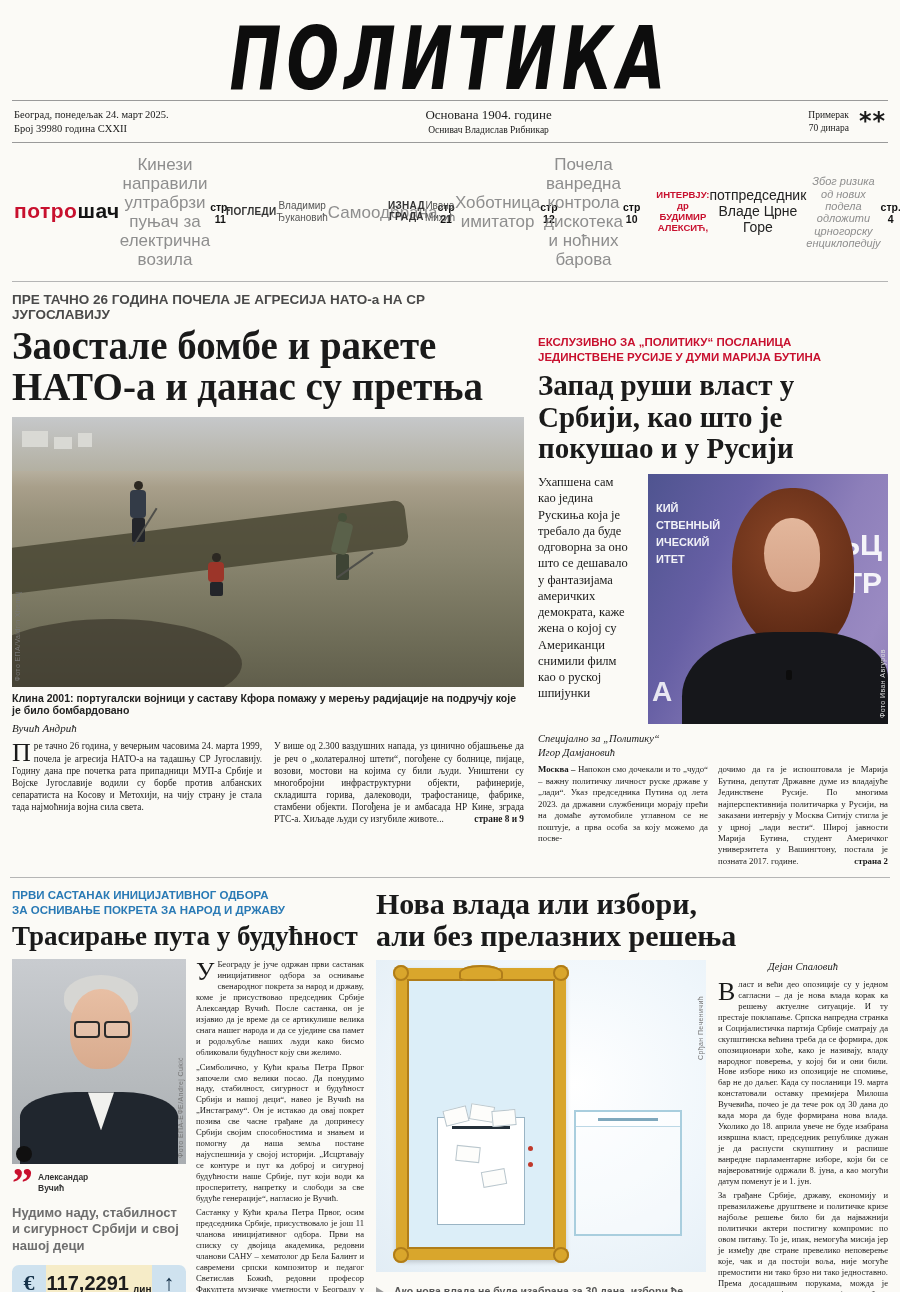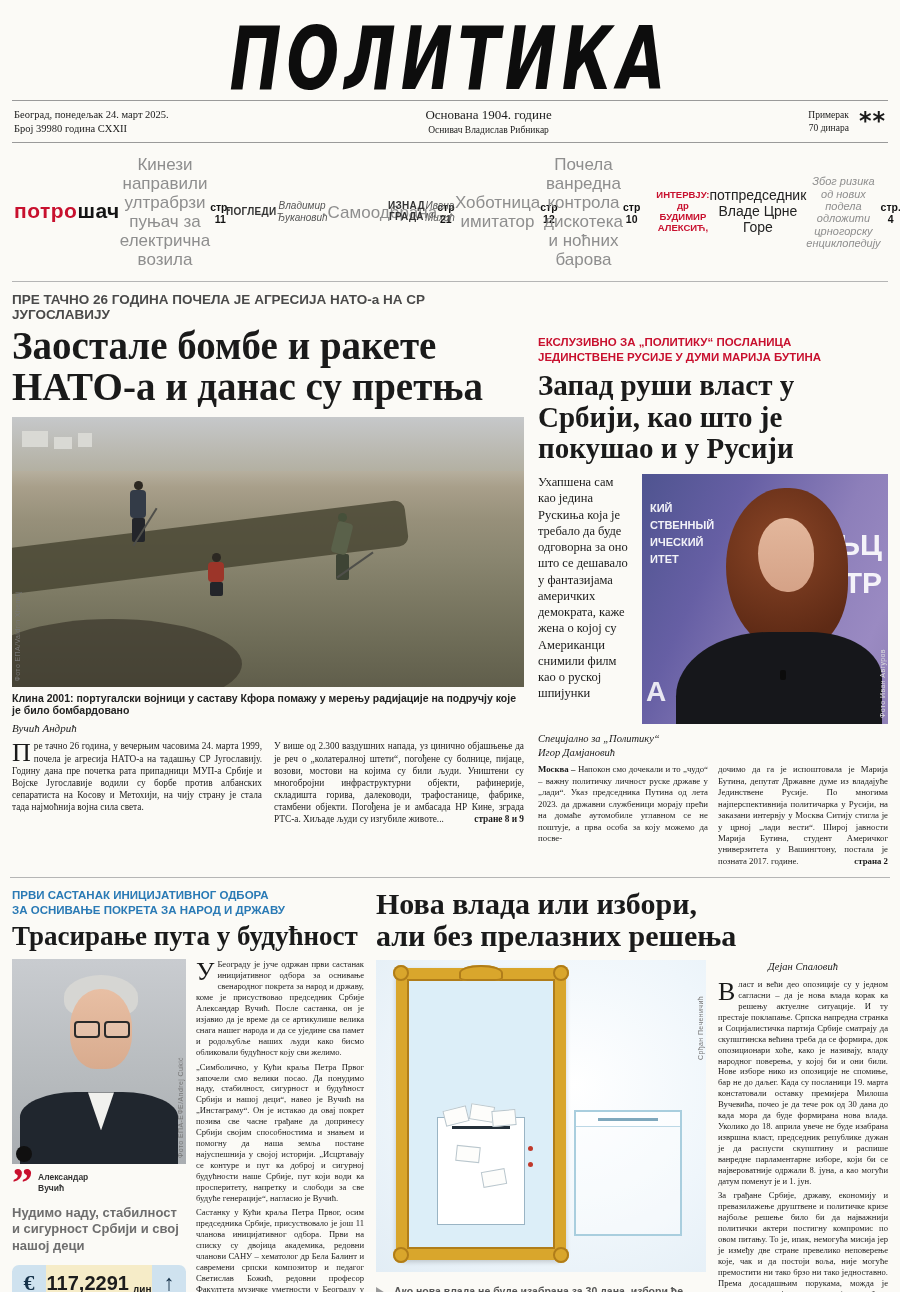--- a/index.html
+++ b/index.html
@@ -17,21 +17,21 @@
   .infobar .r{display:flex;align-items:center;gap:10px;text-align:right;font-size:9.5px;}
   .stars{font-size:24px;font-weight:bold;letter-spacing:1px;font-family:"DejaVu Sans",sans-serif;}
   
   .teasers{display:flex;gap:16px;padding:10px 2px 12px;border-bottom:1px solid #b5b5b5;text-align:center;
         font-family:"Liberation Sans",sans-serif;}
   .teaser{display:flex;align-items:center;}
   .t1{width:196px;} .t2{width:146px;} .t3{width:140px;} .t4{width:158px;} .t5{width:244px;}
   .brand{font-weight:800;font-size:21px;letter-spacing:.5px;}
   .brand .red{color:#c8102e;} .brand .dark{color:#141414;}
   .t-section{font-weight:700;font-size:10px;color:#333;letter-spacing:.3px;}
-  .t-author{font-style:italic;font-size:10px;color:#555;line-height:1.15;margin-top:1px;}
+  .t-author{font-size:10px;color:#555;line-height:1.15;margin-top:1px;}
   .t-title{color:#8e8e8e;font-size:17px;line-height:1.12;margin-top:2px;}
   .t5 .t-title{font-size:11px;font-style:italic;}
   .t-kick-red{color:#c8102e;font-weight:700;font-size:9.5px;}
   .t-kick-dark{color:#222;font-weight:400;font-size:14px;}
   .t-page{font-weight:700;font-size:10.5px;color:#111;margin-top:4px;}
   
   .topsec{display:flex;gap:14px;padding-top:10px;}
   .lead{width:512px;}
   .kicker{font-family:"Liberation Sans",sans-serif;font-weight:700;font-size:13.5px;color:#4a4a4a;}
   .lead-h{font-size:39px;font-weight:700;line-height:1.04;margin:4px 0 10px;}
@@ -60,21 +60,21 @@
         font-size:7px;color:#777;letter-spacing:.4px;}
   .caption{font-family:"Liberation Sans",sans-serif;font-weight:700;font-size:10.5px;color:#222;margin:5px 0 6px;}
   .byline{font-style:italic;font-size:11px;margin:4px 0 6px;}
   .cols2{display:flex;gap:12px;text-align:justify;font-size:9.3px;line-height:1.3;}
   .cols2>div{flex:1;}
   .dropcap{float:left;font-size:26px;line-height:.8;padding:3px 3px 0 0;}
   .pageref{font-weight:700;white-space:nowrap;float:right;}
   .butina{flex:1;}
   .kicker-red{color:#c8102e;font-family:"Liberation Sans",sans-serif;font-weight:700;font-size:11.5px;line-height:1.3;margin-top:43px;}
   .butina-h{font-size:29px;font-weight:700;line-height:1.08;margin:5px 0 10px;}
-  .butina-row{display:flex;gap:10px;justify-content:flex-end;}
+  .butina-row{display:flex;gap:16px;justify-content:flex-end;}
   .pullquote{width:94px;font-size:12.5px;line-height:1.3;}
   .butina .photo{flex:1;}
   .sp-byline{font-style:italic;font-size:10.5px;margin:8px 0 5px;line-height:1.3;}
   .smallcols{display:flex;gap:10px;text-align:justify;font-size:8.8px;line-height:1.3;}
   .smallcols>div{flex:1;}
   .boldlead{font-weight:700;}
   
   .midrule{border-top:1px solid #b5b5b5;margin:10px -2px 0;}
   .botsec{display:flex;gap:12px;padding-top:10px;height:502px;overflow:hidden;}
   .vucic{width:352px;}

